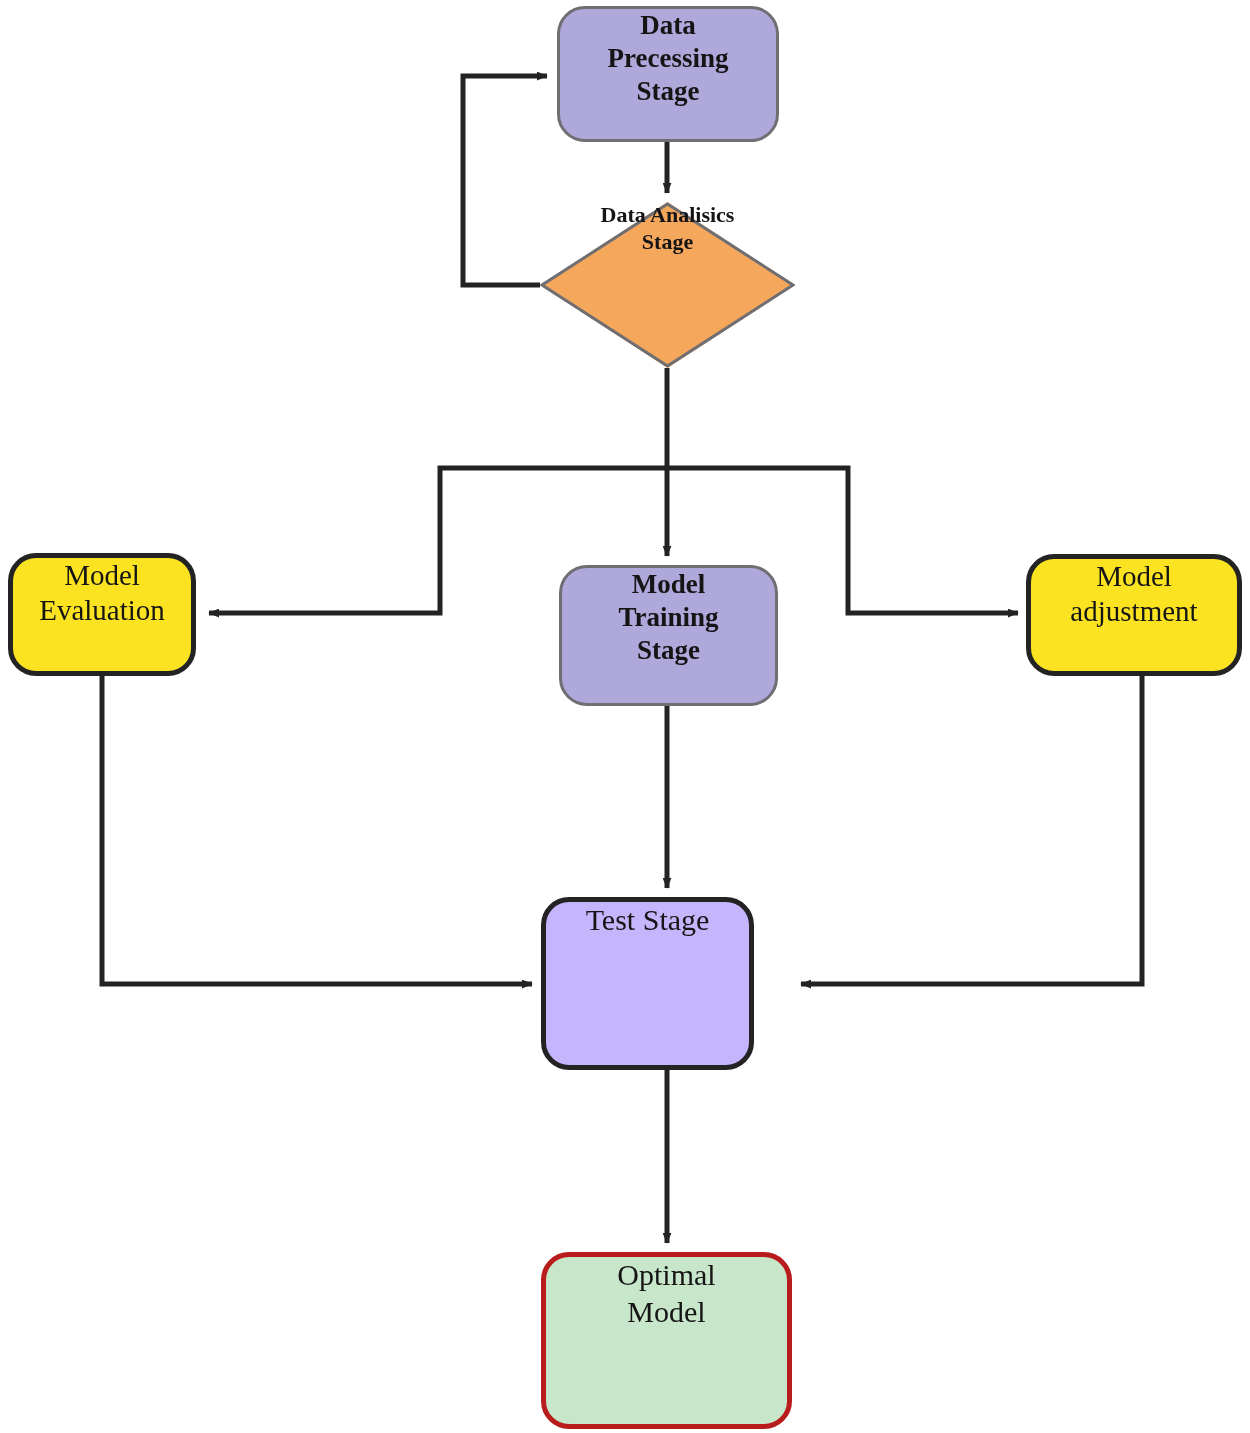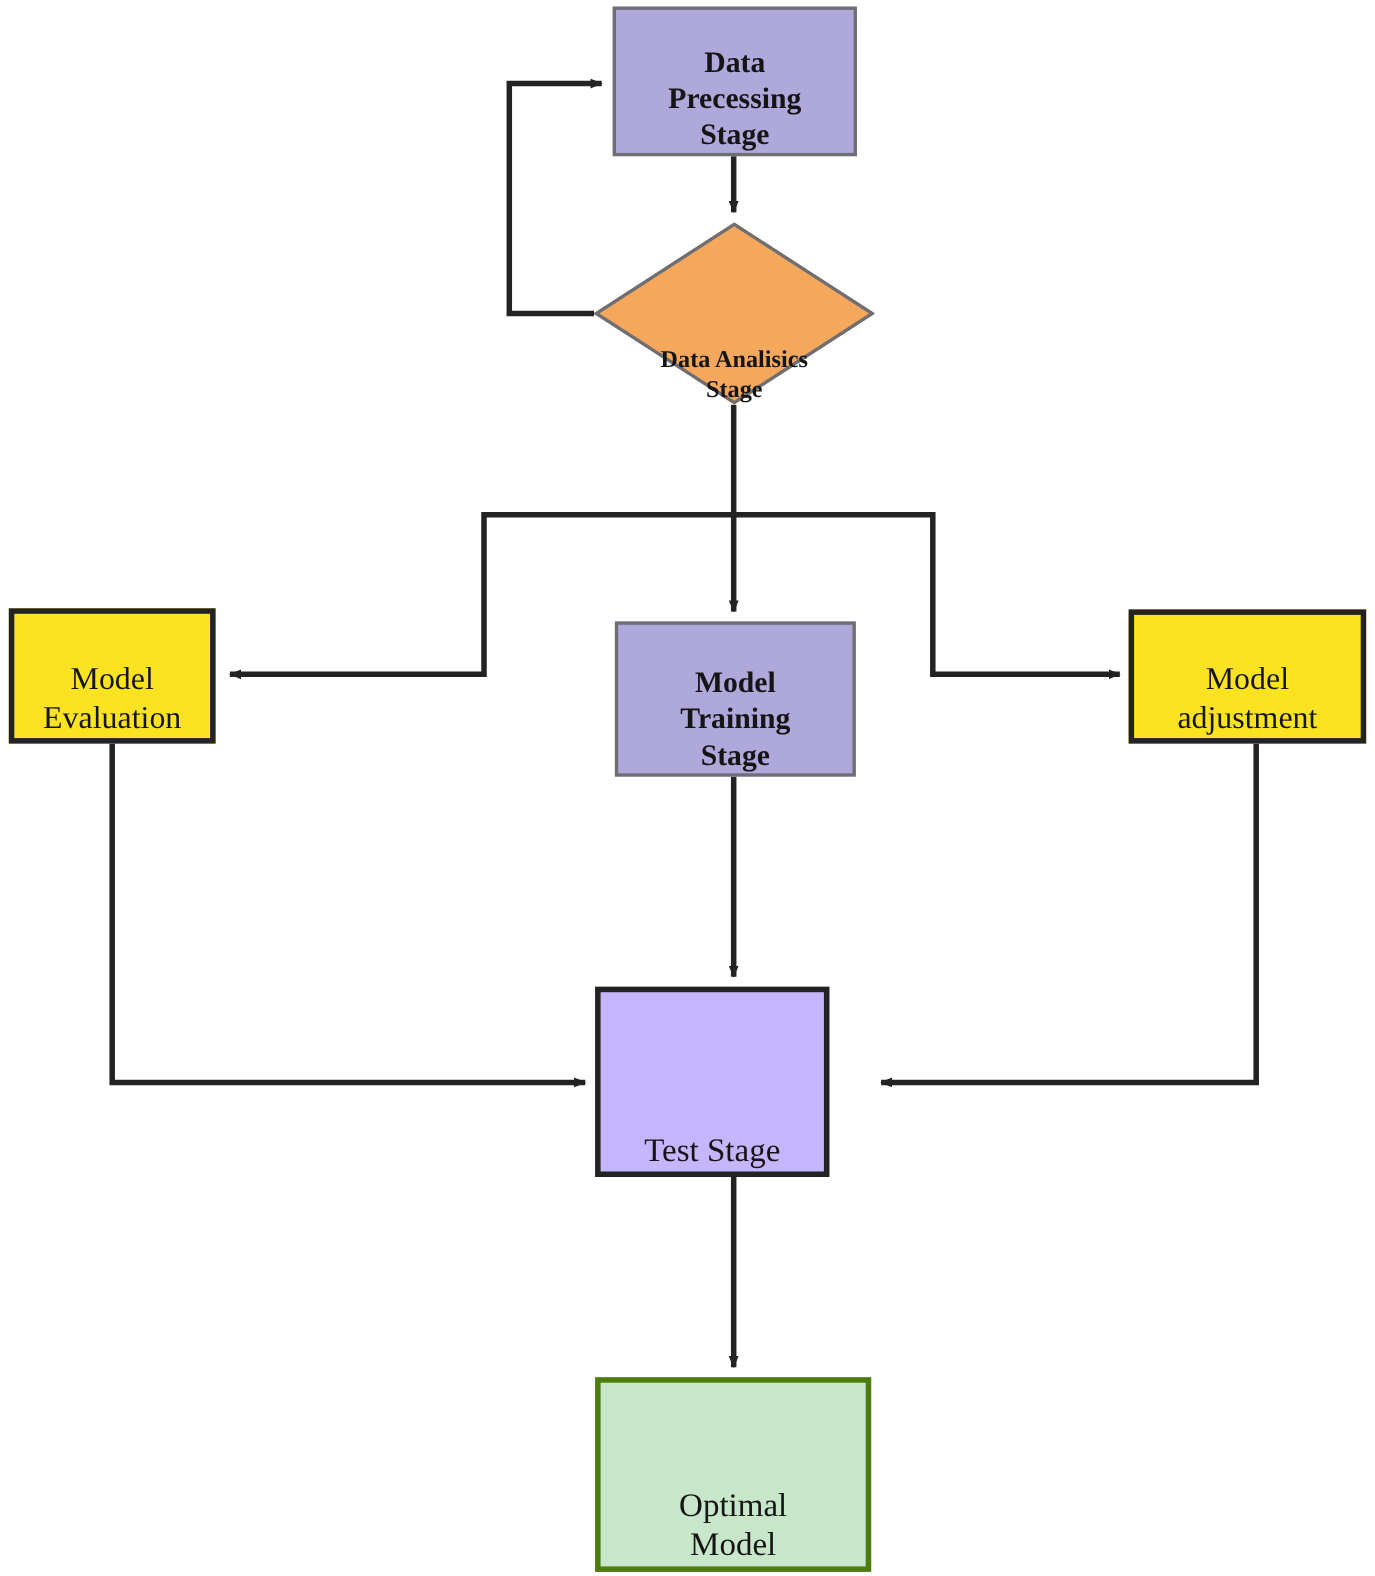--- a/index.html
+++ b/index.html
@@ -23,26 +23,27 @@
     position: absolute;
     left: 0;
     top: 0;
     width: 1250px;
     height: 1433px;
   }
   .node {
     position: absolute;
     box-sizing: border-box;
     display: flex;
-    align-items: flex-end;
+    align-items: flex-start;
     justify-content: center;
     text-align: center;
     line-height: 1.22;
     color: #151515;
     z-index: 5;
+    border-radius: 28px;
   }
   .node .node-label {
     display: block;
     white-space: pre-line;
     padding: 0 4px;
   }
   .rect-node {
     border-style: solid;
   }
   .node-dataprep {
@@ -94,21 +95,21 @@
     border: 5px solid #232323;
     font-size: 30px;
     font-weight: normal;
   }
   .node-optimal {
     left: 541px;
     top: 1252px;
     width: 251px;
     height: 177px;
     background: #C8E6C9;
-    border: 5px solid #4d7c0f;
+    border: 5px solid #b91c1c;
     font-size: 30px;
     font-weight: normal;
   }
   .diamond-node {
     left: 540px;
     top: 202px;
     width: 255px;
     height: 166px;
     background: transparent;
     border: 0;

